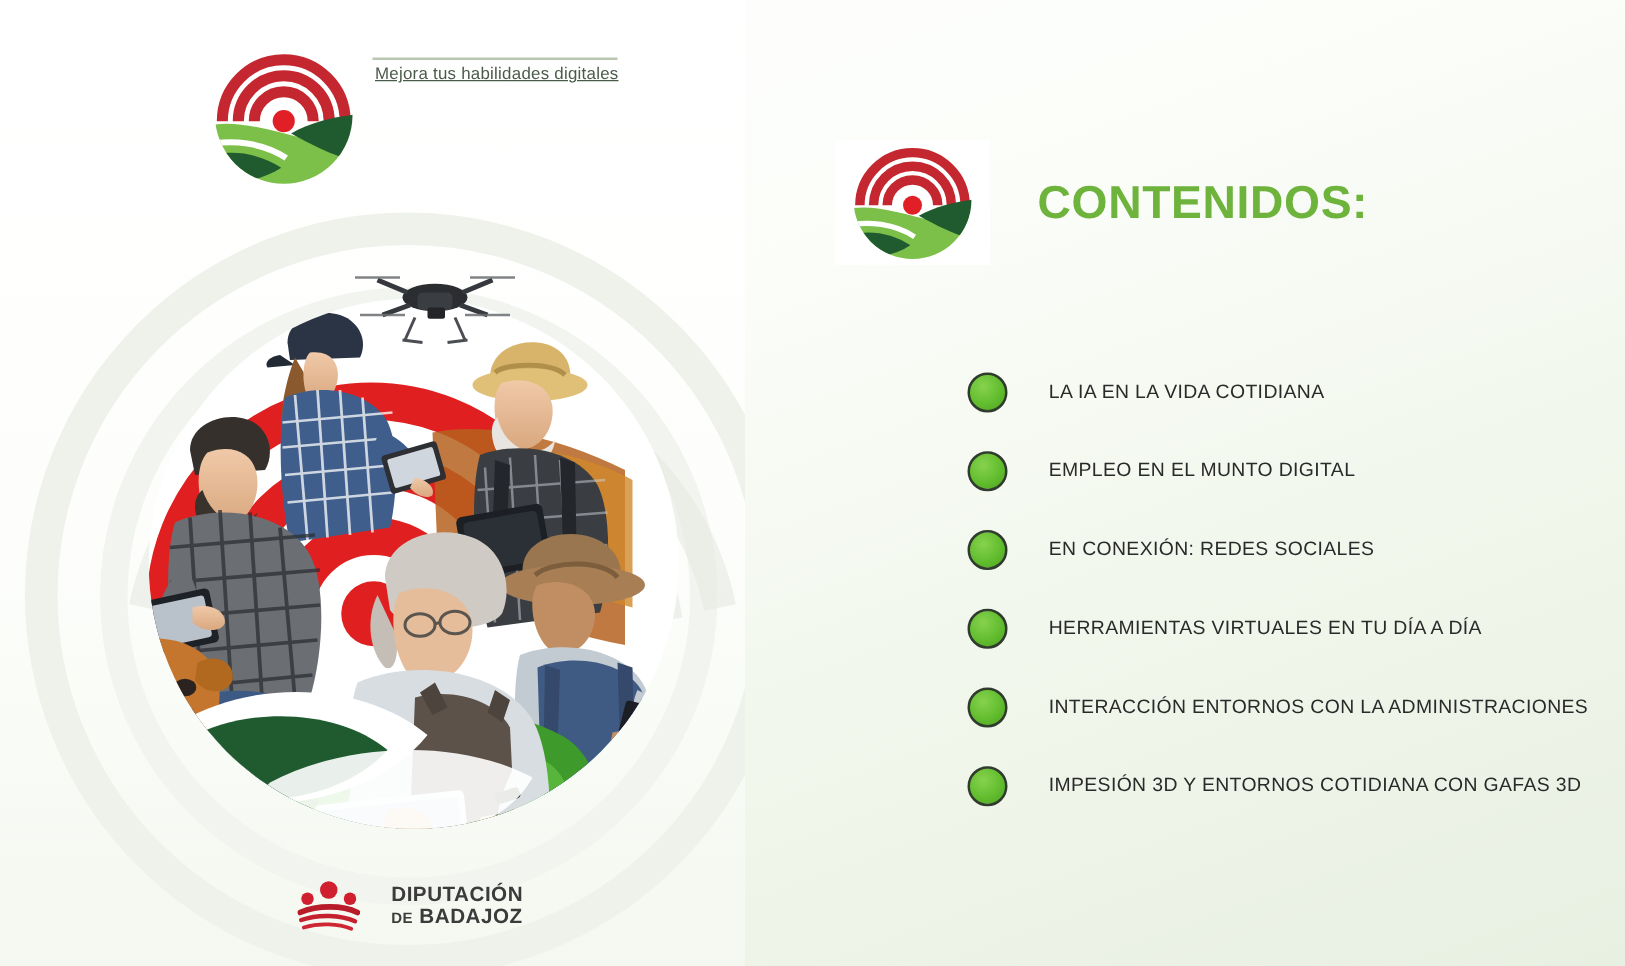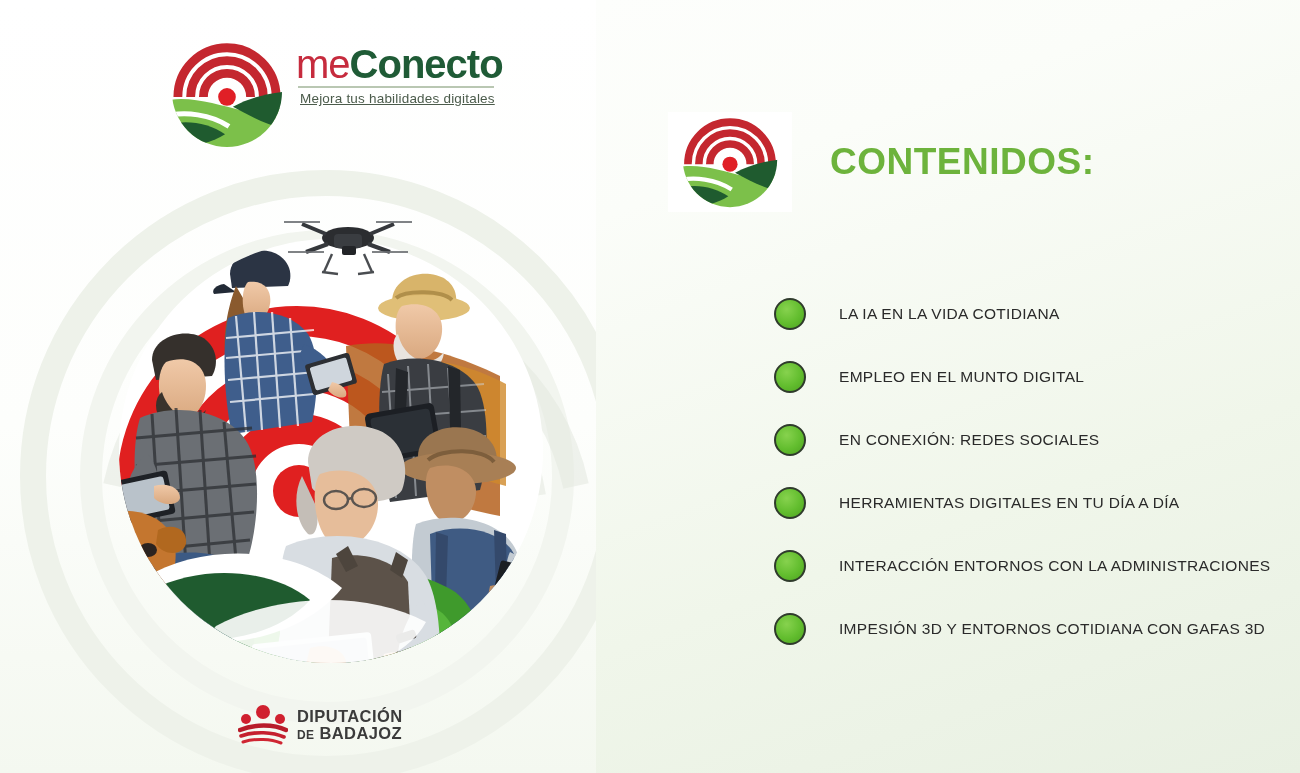--- a/index.html
+++ b/index.html
@@ -32,21 +32,21 @@
   .logo-line1 .conecto{color:#1f5b36;font-weight:700;}
   .logo-line2{font-size:50px;line-height:50px;font-weight:800;color:#62b430;letter-spacing:1px;}
   .logo-rule{border-top:2px solid #b9c7b2;margin-top:2px;width:196px;margin-left:2px;}
   .logo-tag{font-size:13.5px;color:#4b5b4b;letter-spacing:.2px;margin-top:3px;margin-left:4px;white-space:nowrap;text-decoration:underline;}
 
   
   .collage{position:absolute;left:96px;top:186px;width:520px;height:500px;}
   .collage svg{display:block;}
 
   
-  .dip{position:absolute;left:238px;top:703px;display:flex;align-items:center;}
+  .dip{position:absolute;left:238px;top:703px;display:flex;align-items:center;gap:16px;}
   .dip-mark{width:50px;height:44px;flex:0 0 auto;}
   .dip-text{margin-left:9px;color:#3b3b3b;line-height:1.02;}
   .dip-l1{font-size:16.5px;font-weight:700;letter-spacing:.4px;}
   .dip-l2{font-size:16.5px;font-weight:700;letter-spacing:.4px;}
   .dip-l2 .de{font-size:12px;font-weight:700;margin-top:32px;}
 
   
   .head-row{position:absolute;left:668px;top:112px;display:flex;align-items:center;}
   .head-logo-box{width:124px;height:100px;background:#ffffff;display:flex;align-items:center;justify-content:center;}
   .head-logo-box svg{width:108px;height:96px;}
@@ -90,23 +90,20 @@
             <circle cx="60" cy="62" r="9" fill="#e01f26"></circle>
 
             <path d="M-4 66 C 22 60, 50 70, 76 76 C 96 80, 110 76, 124 68 L124 118 L-4 118 Z" fill="#7cc04a"></path>
             <path d="M66 72 C 84 62, 104 58, 124 56 L124 96 C 104 92, 84 82, 66 72 Z" fill="#1f5b2f"></path>
             <path d="M-6 92 C 16 84, 40 88, 58 100 C 40 112, 14 114, -6 110 Z" fill="#1f5b2f"></path>
             <path d="M-6 82 C 18 76, 44 80, 62 92" fill="none" stroke="#ffffff" stroke-width="5"></path>
           </g>
         </svg>
       </div>
       <div class="logo-text">
-        <div class="logo-line1">
-          <span class="me">me</span><span class="conecto">Conecto</span>
-        </div>
         <div class="logo-rule"></div>
         <div class="logo-tag">Mejora tus habilidades digitales</div>
       </div>
     </div>
 
     <div class="collage">
       <svg viewBox="0 0 520 500" width="520" height="500">
         <defs>
           <clipPath id="bigCirc">
               <circle cx="235" cy="265" r="212"></circle>
@@ -373,21 +370,21 @@
     <div class="c-item">
       <span class="c-bullet"></span>
       <span class="c-label">EMPLEO EN EL MUNTO DIGITAL</span>
     </div>
     <div class="c-item">
       <span class="c-bullet"></span>
       <span class="c-label">EN CONEXIÓN: REDES SOCIALES</span>
     </div>
     <div class="c-item">
       <span class="c-bullet"></span>
-      <span class="c-label">HERRAMIENTAS DIGITALES EN TU DÍA A DÍA</span>
+      <span class="c-label">HERRAMIENTAS VIRTUALES EN TU DÍA A DÍA</span>
     </div>
     <div class="c-item">
       <span class="c-bullet"></span>
       <span class="c-label">INTERACCIÓN ENTORNOS CON LA ADMINISTRACIONES</span>
     </div>
     <div class="c-item">
       <span class="c-bullet"></span>
       <span class="c-label">IMPESIÓN 3D Y ENTORNOS COTIDIANA CON GAFAS 3D</span>
     </div>
   </div>

